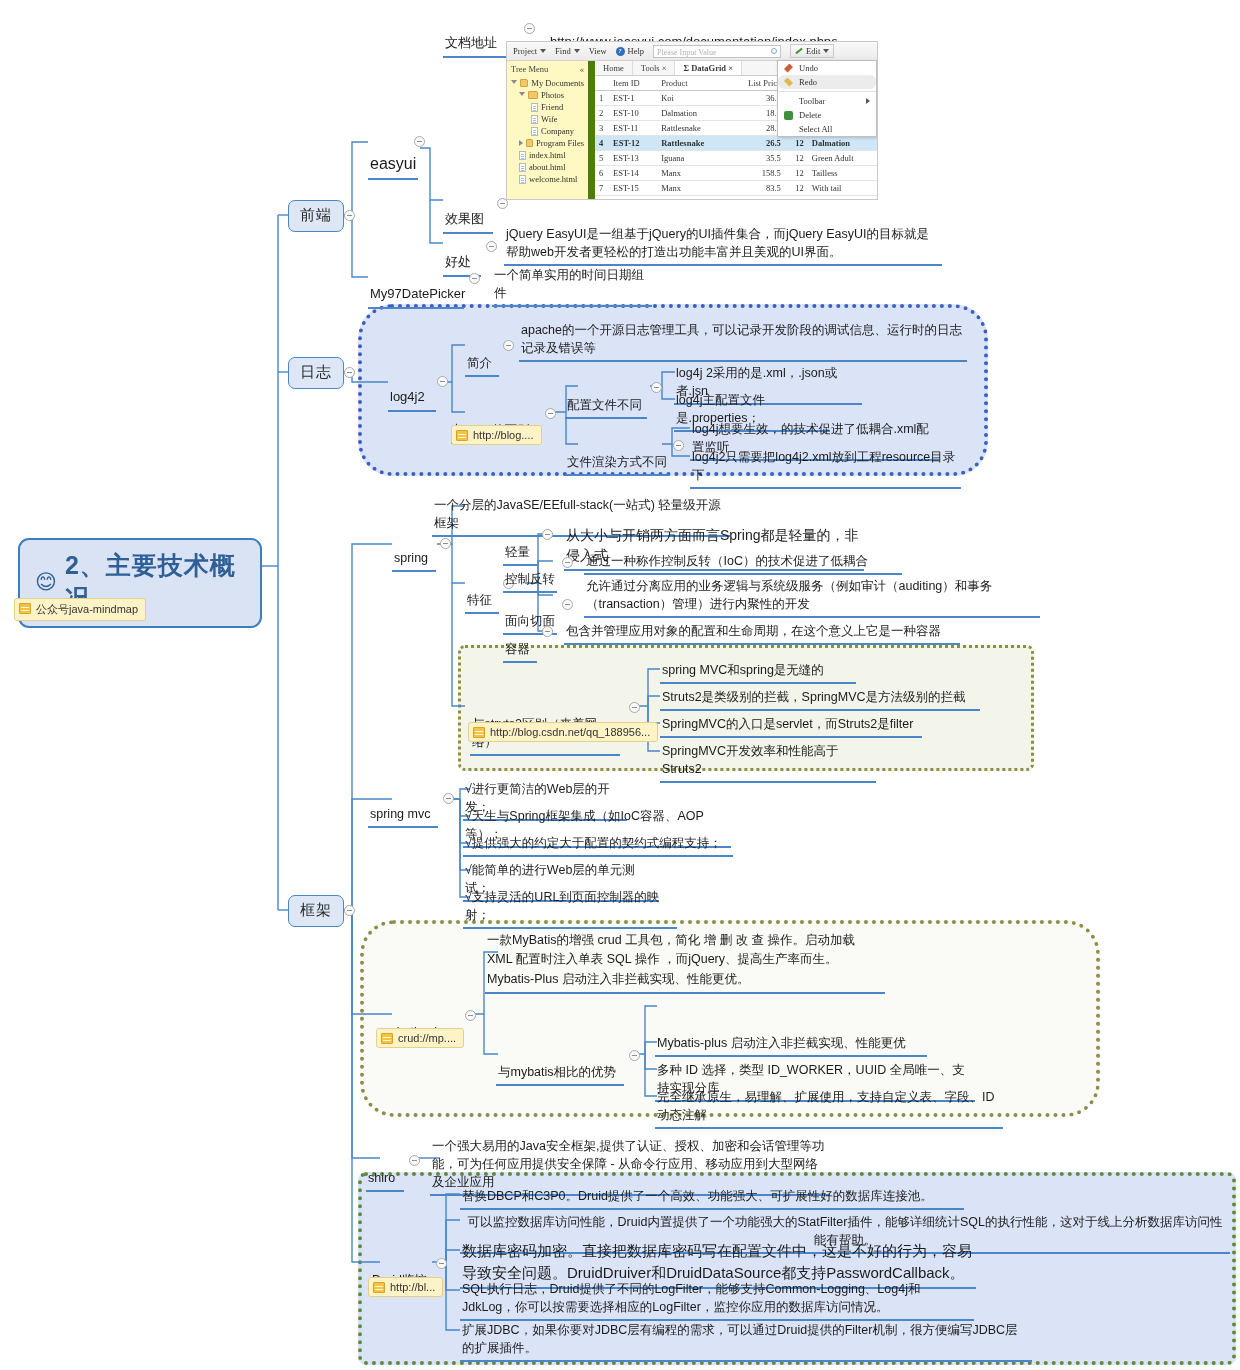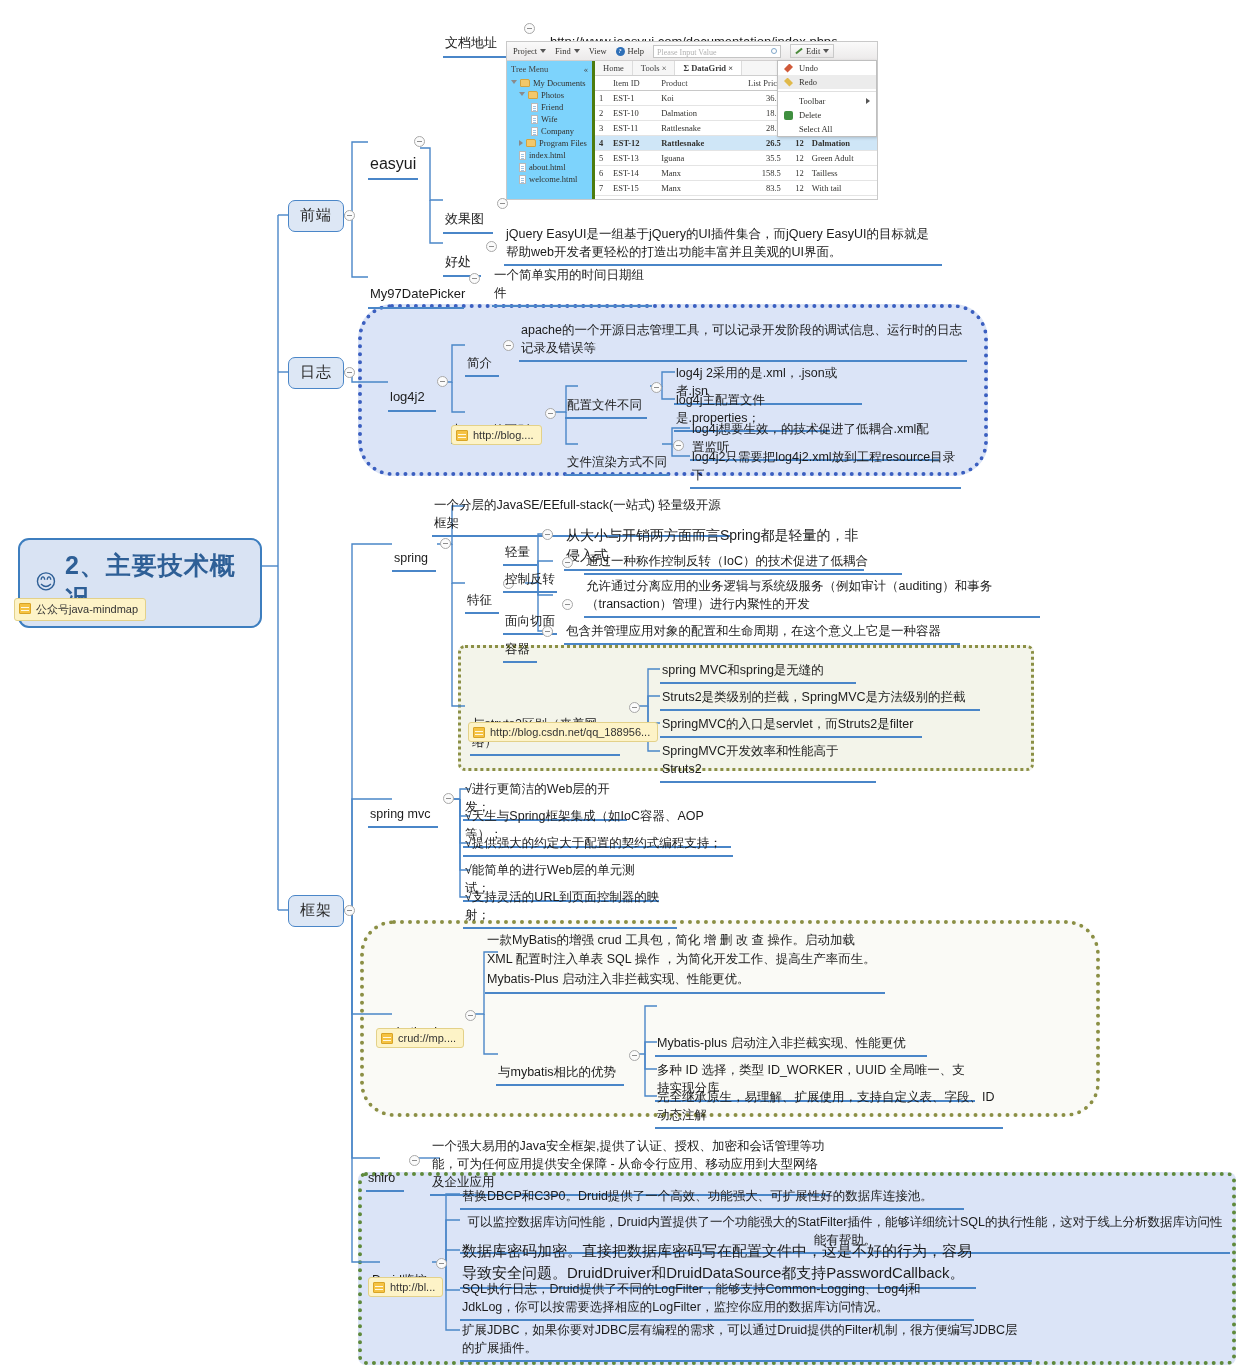--- a/index.html
+++ b/index.html
@@ -122,21 +122,21 @@
   .shot .helpdot { width:9px;height:9px;border-radius:50%;background:#2e6fb7;color:#fff;font-size:6px;text-align:center;line-height:9px;font-weight:bold; }
   .shot .searchbox {
     width:128px;height:13px;background:#fff;border:1px solid #c4c4c4;
     color:#b2b2b2; font-size:8px; padding:0 3px; line-height:13px; position:relative;
   }
   .shot .mag { position:absolute; right:3px; top:2px; width:6px;height:6px;border:1px solid #7fa6c9;border-radius:50%; }
   .shot .editbtn { display:flex;align-items:center;gap:3px; background:linear-gradient(#fcfcfc,#e9e7e7); border:1px solid #c9c9c9; padding:1px 4px; }
   .shot .pen { width:8px;height:2px;background:#4a8a3a;transform:rotate(-40deg); }
 
   .shot .body { display:flex; height:calc(100% - 19px); }
-  .shot .tree { width:88px; border-right:3px solid #4d7c0f; padding:3px 4px; background:#7dd3fc; }
+  .shot .tree { width:88px; border-right:7px solid #4d7c0f; padding:3px 4px; background:#fef9c3; }
   .shot .tree .hd { display:flex;justify-content:space-between;align-items:center;color:#444;font-size:8.5px;margin-bottom:3px; }
   .shot .trow { display:flex;align-items:center;gap:3px; padding:1px 0; white-space:nowrap; }
   .shot .fold { width:10px;height:8px;background:#f3c86a;border:1px solid #d3a33f;border-radius:1px 2px 1px 1px; }
   .shot .file { width:7px;height:9px;background:#fff;border:1px solid #b9b9b9; position:relative; }
   .shot .file::after{content:"";position:absolute;left:1px;top:2px;right:1px;height:1px;background:#9fc3e2;box-shadow:0 2px 0 #9fc3e2,0 4px 0 #9fc3e2;}
   .shot .arw { width:0;height:0;border-top:3px solid transparent;border-bottom:3px solid transparent;border-left:4px solid #8a8a8a; }
   .shot .arw.open { border-left:3px solid transparent;border-right:3px solid transparent;border-top:4px solid #8a8a8a; }
 
   .shot .grid { flex:1; position:relative; }
   .shot .tabs { display:flex; height:15px; border-bottom:1px solid #cfcfcf; background:#f6f6f6; }
@@ -144,21 +144,21 @@
   .shot .tab.act { background:#fff; font-weight:bold; }
   .shot table { border-collapse:collapse; width:100%; font-size:8.5px; }
   .shot th, .shot td { border-bottom:1px solid #e4e4e4; padding:2px 4px; text-align:left; white-space:nowrap; }
   .shot th { font-weight:normal; color:#3a3a3a; border-bottom:1px solid #c8c8c8;margin-top:24px; }
   .shot td.num { text-align:right; }
   .shot tr.sel { background:#cfe6f7; font-weight:bold; }
   .shot .menu {
     position:absolute; right:0; top:-1px; width:100px; background:#fff;
     border:1px solid #bfbfbf; box-shadow:1px 1px 3px rgba(0,0,0,.18); z-index:5;
   }
-  .shot .menu .mrow { display:flex;align-items:center;gap:6px;padding:2px 6px; }
+  .shot .menu .mrow { display:flex;align-items:center;gap:6px;padding:2px 6px;border-radius:6px; }
   .shot .menu .mrow.hl { background:#ececec; }
   .shot .menu .sep { height:1px;background:#e0e0e0;margin:2px 0; }
   .shot .mico { width:9px;height:9px; }
   .shot .mico.undo{ background:#d05a3a; clip-path:polygon(0 60%,60% 0,100% 40%,40% 100%); }
   .shot .mico.redo{ background:#e0b94a; clip-path:polygon(0 40%,40% 0,100% 60%,60% 100%); }
   .shot .mico.del { background:#3f8f3f; border-radius:2px; }
   .shot .submenu { margin-left:auto;width:0;height:0;border-top:3px solid transparent;border-bottom:3px solid transparent;border-left:4px solid #555; }
 </style>
 </head>
 <body>
@@ -564,21 +564,21 @@
   <div class="node ul" style="left:463px;top:887px;width:214px;font-size:12.5px;">√支持灵活的URL到页面控制器的映射；</div>
 
   <div class="node ul" style="left:378px;top:1004px;width:84px;font-size:12.5px;z-index:2;">
     <span>mybatis-plus</span>
   </div>
   <div class="toggle" style="left:465px;top:1010px;z-index:2;"></div>
   <div class="chip" style="left:376px;top:1028px;z-index:3;">
     <span class="nicon"></span>
     <span>crud://mp....</span>
   </div>
-  <div class="node ul" style="left:485px;top:930px;width:400px;font-size:12.5px;line-height:1.55;z-index:2;">一款MyBatis的增强 crud 工具包，简化 增 删 改 查 操作。启动加载 XML 配置时注入单表 SQL 操作 ，为简化开发工作、提高生产率而生。Mybatis-Plus 启动注入非拦截实现、性能更优。</div>
+  <div class="node ul" style="left:485px;top:930px;width:400px;font-size:12.5px;line-height:1.55;z-index:2;">一款MyBatis的增强 crud 工具包，简化 增 删 改 查 操作。启动加载 XML 配置时注入单表 SQL 操作 ，而jQuery、提高生产率而生。Mybatis-Plus 启动注入非拦截实现、性能更优。</div>
 
   <div class="node ul" style="left:496px;top:1044px;width:128px;font-size:12.5px;z-index:2;">
     <span>与mybatis相比的优势</span>
   </div>
   <div class="toggle" style="left:629px;top:1050px;z-index:2;"></div>
   <div class="node ul" style="left:655px;top:1033px;width:272px;font-size:12.5px;z-index:2;">Mybatis-plus 启动注入非拦截实现、性能更优</div>
   <div class="node ul" style="left:655px;top:1060px;width:320px;font-size:12.5px;z-index:2;">多种 ID 选择，类型 ID_WORKER，UUID 全局唯一、支持实现分库</div>
   <div class="node ul" style="left:655px;top:1087px;width:348px;font-size:12.5px;z-index:2;">完全继承原生，易理解、扩展使用，支持自定义表、字段、ID动态注解</div>
 
   <div class="node ul" style="left:366px;top:1150px;width:38px;font-size:12.5px;">

